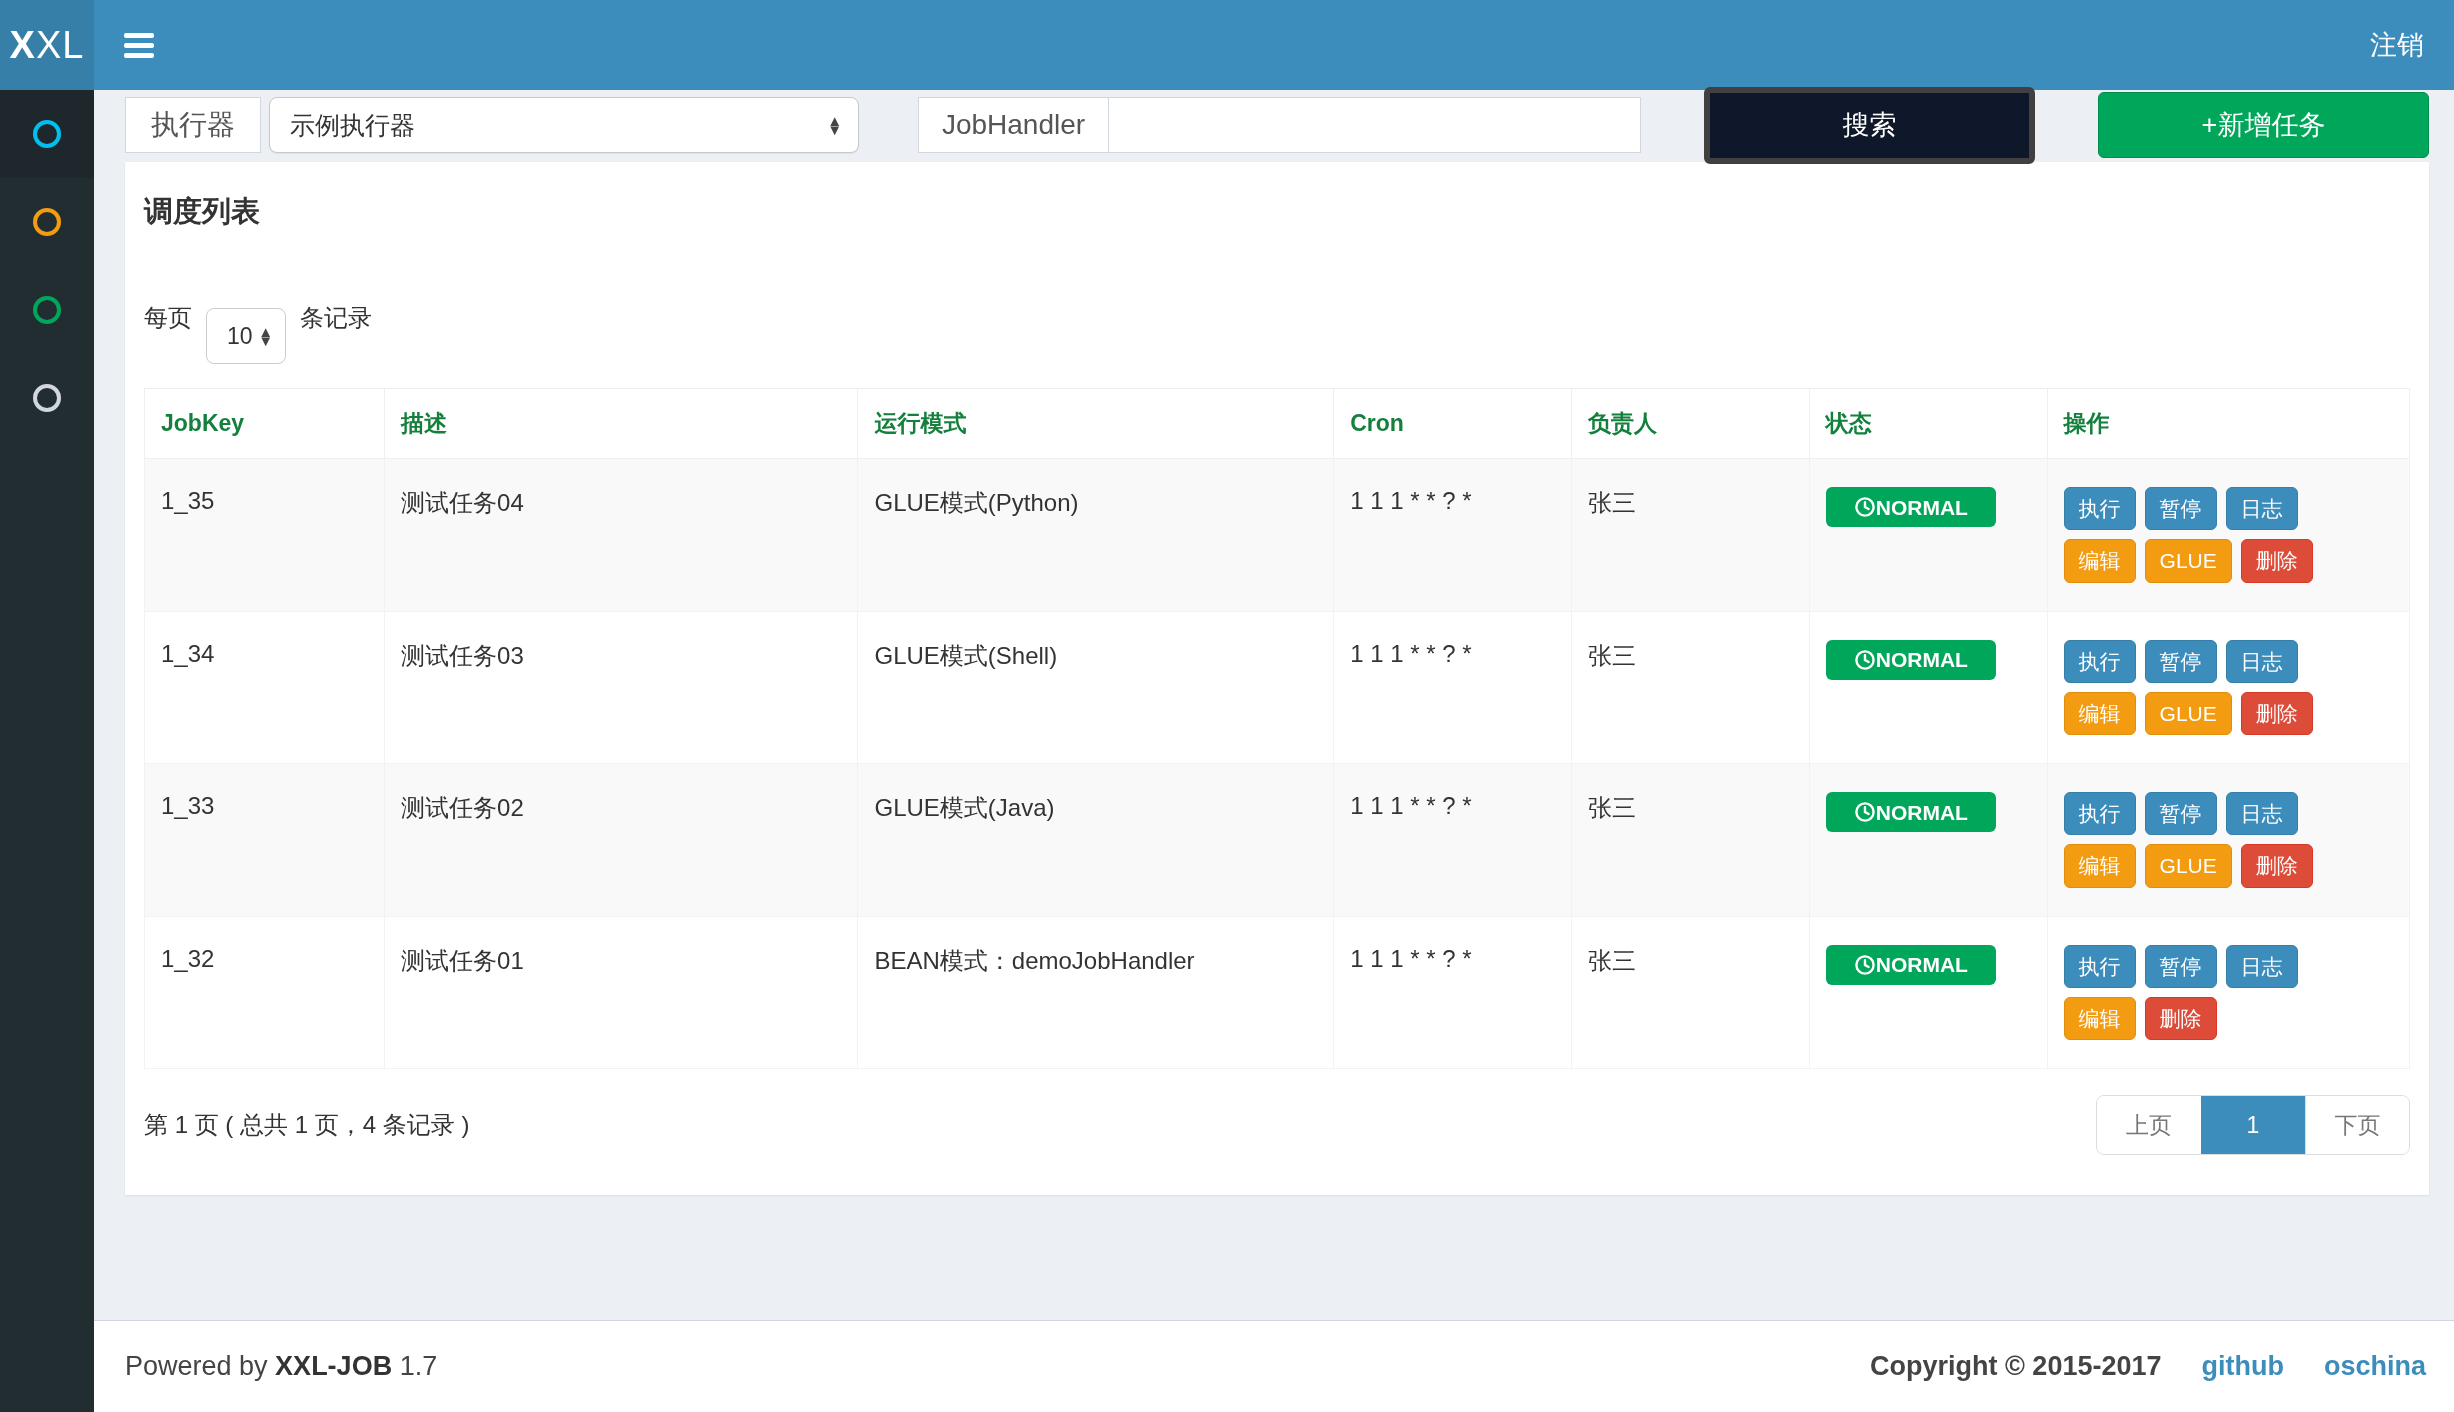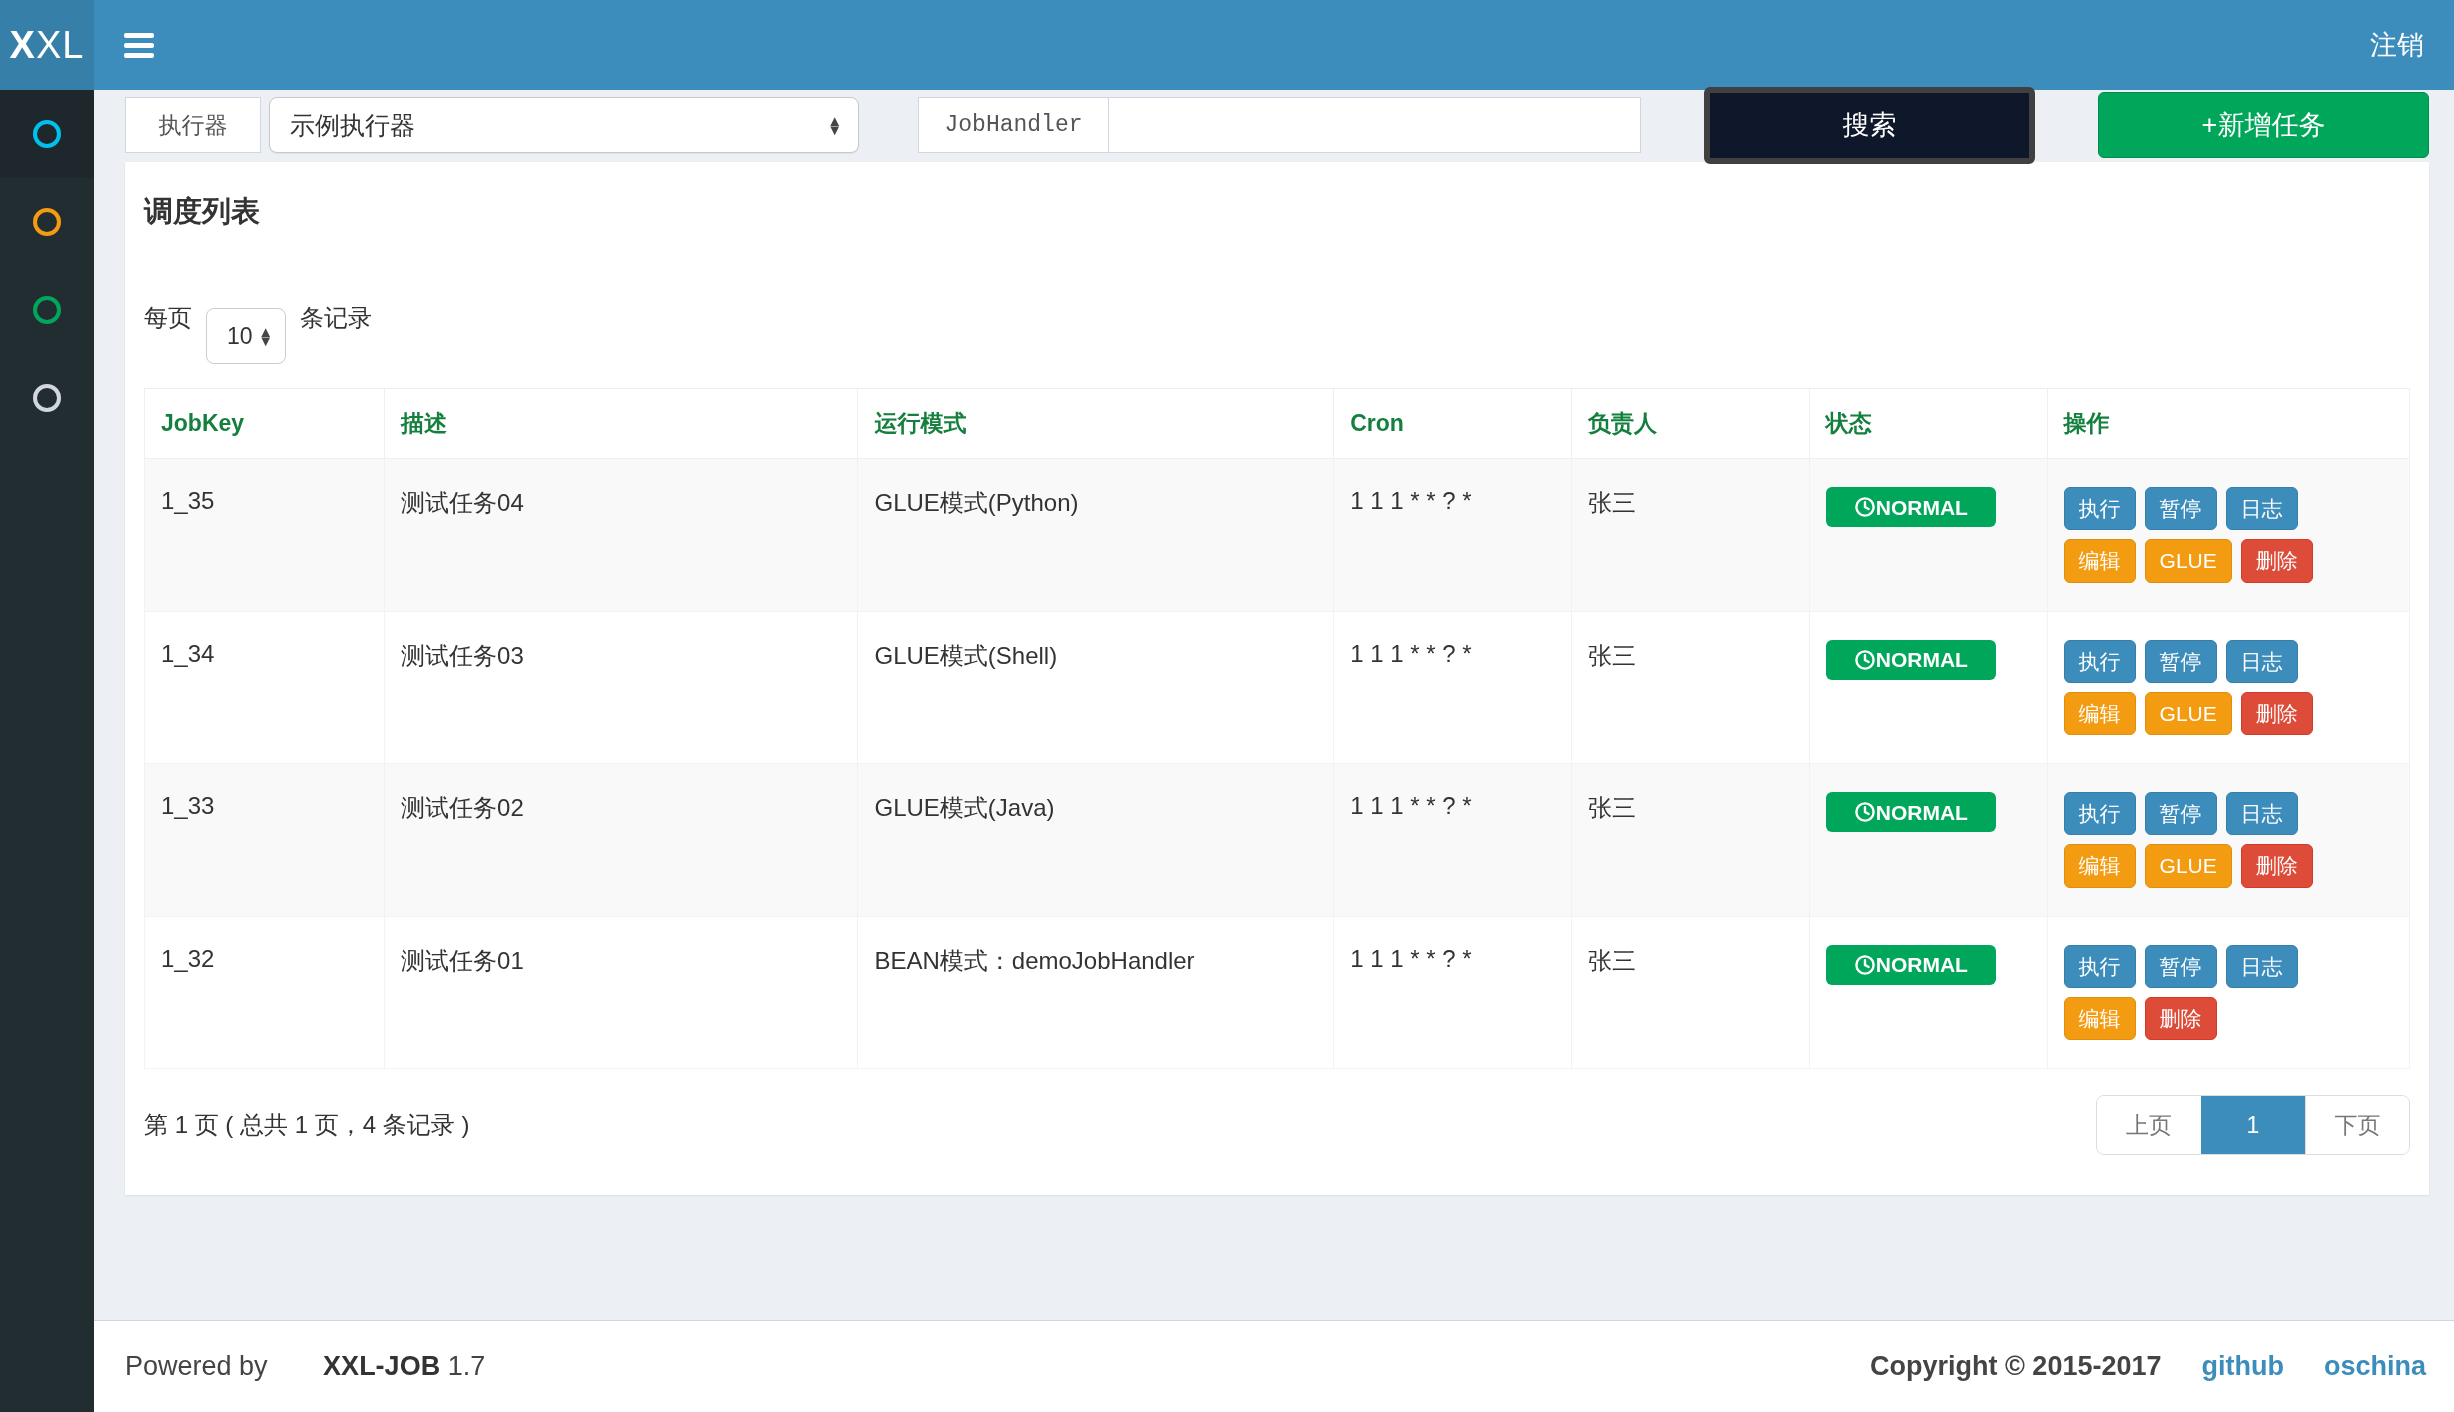--- a/index.html
+++ b/index.html
@@ -25,21 +25,21 @@
   .main { flex:1; display:flex; flex-direction:column; min-width:0; }
   .content { flex:1; padding:0 25px 0 31px; }
 
   .content-header { padding:40px 0 24px; }
   .page-title { font-size:38px; color:#333; font-weight:500; display:inline; }
   .page-subtitle { font-size:23px; color:#8a8f94; margin-left:12px; }
 
   
   .filter-row { display:flex; align-items:center; height:70px; }
   .input-group { display:flex; height:56px; }
-  .ig-label { background:#fff; border:1px solid #d2d6de; display:flex; align-items:center; justify-content:center; font-size:23px; color:#555;font-family:Liberation Mono, monospace; }
+  .ig-label { background:#fff; border:1px solid #d2d6de; display:flex; align-items:center; justify-content:center; font-size:28px; color:#555; }
   .ig-exec .ig-label { width:136px; }
   .exec-select { position:relative; width:590px; margin-left:8px; background:#fff; border:1px solid #c3c8cc; border-radius:8px; display:flex; align-items:center; padding:0 56px 0 20px; font-size:25px; color:#333; cursor:pointer; box-shadow:0 1px 1px rgba(0,0,0,.05); }
   .sel-arrows { position:absolute; right:16px; top:50%; transform:translateY(-50%); display:flex; flex-direction:column; line-height:.62; font-size:15px; color:#444; }
   .ig-job { margin-left:59px; }
   .ig-job .ig-label { width:191px; }
   .ig-job input { width:532px; height:56px; border:1px solid #d2d6de; border-left:none; font-size:24px; padding:0 16px; color:#333; outline:none; }
   .btn { border:none; cursor:pointer; color:#fff; border-radius:6px; font-family:inherit; }
   .btn-search { margin-left:auto; width:331px; height:77px; background:#0f172a; border:6px solid #404040; font-size:27px; }
   .btn-add { margin-left:63px; width:331px; height:66px; background:#00a65a; border:1px solid #008d4c; font-size:27px; }
 
@@ -66,21 +66,21 @@
 
   .pagination-row { display:flex; align-items:center; margin:26px 0 34px; }
   .page-summary { font-size:24px; color:#333; }
   .pager { margin-left:auto; display:flex; border:1px solid #ddd; border-radius:8px; overflow:hidden; background:#fff; }
   .pg { min-width:104px; height:58px; display:flex; align-items:center; justify-content:center; font-size:23px; color:#777; cursor:pointer; background:#fff; }
   .pg + .pg { border-left:1px solid #ddd; }
   .pg.active { background:#3c8dbc; color:#fff; border-left:none; }
 
   
   .footer { height:92px; flex:none; background:#fff; border-top:1px solid #d2d6de; display:flex; align-items:center; padding:0 28px 0 31px; font-size:27px; color:#444; }
-  .footer b { color:#333;margin-left:48px; }
+  .footer b { color:#333; }
   .footer-right { margin-left:auto; display:flex; align-items:baseline; gap:40px; }
   .copyright { font-weight:700; color:#444; }
   .flink { color:#3c8dbc; font-weight:700; text-decoration:none; cursor:pointer; }
 </style>
 </head>
 <body>
 
 <div class="app">
 
   <div class="navbar">

